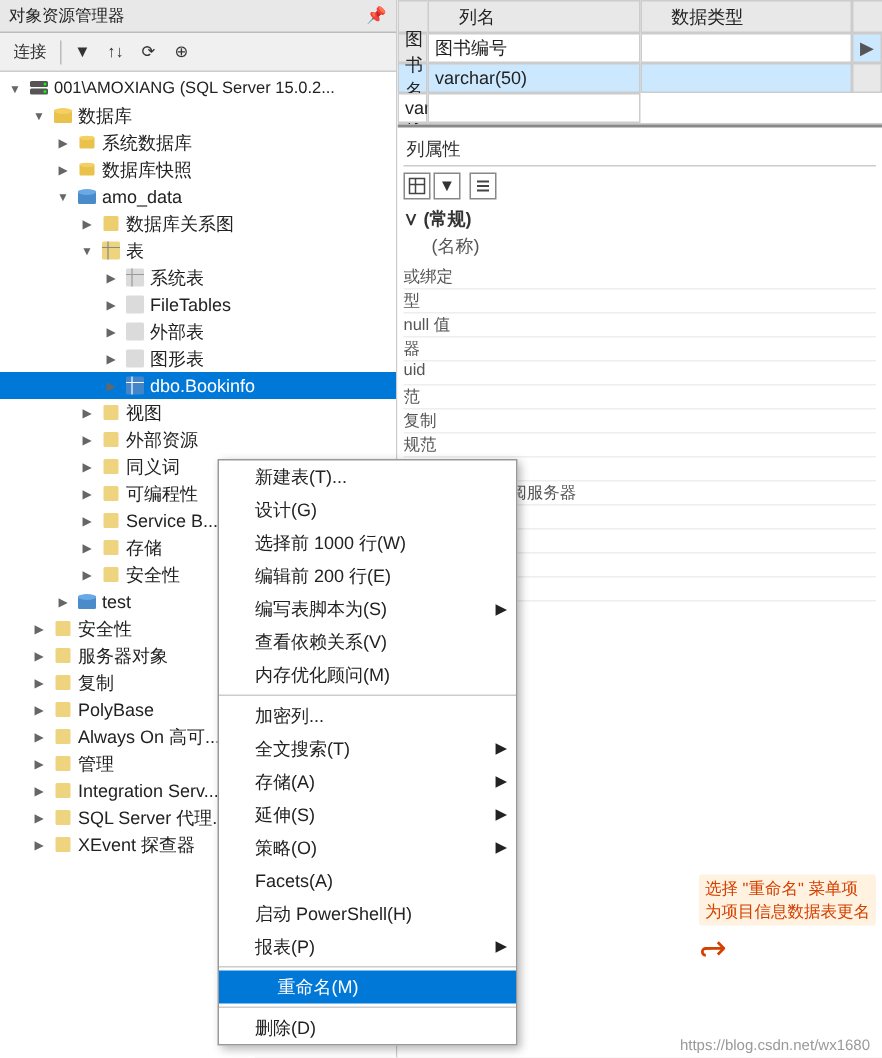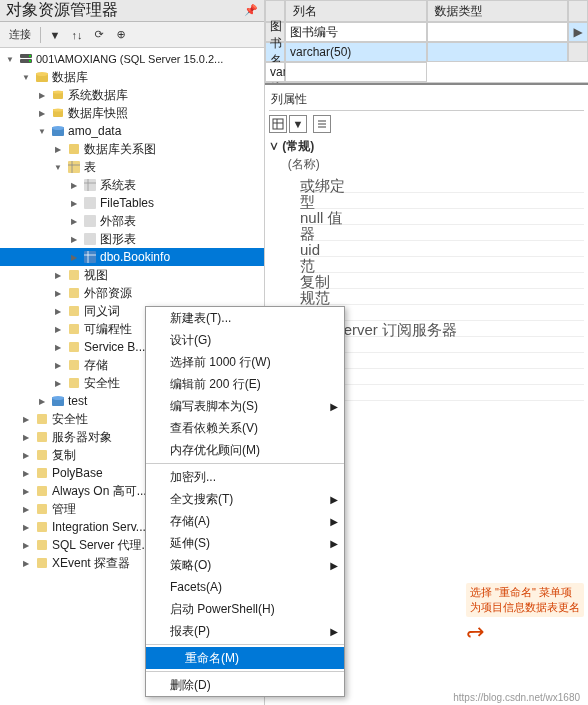--- a/index.html
+++ b/index.html
@@ -28,21 +28,21 @@
       background: #e8e8e8;
       border-bottom: 1px solid #bbb;
       padding: 3px 6px;
       display: flex;
       align-items: center;
       justify-content: space-between;
       height: 22px;
     }
 
     .panel-title {
-      font-size: 16px;
+      font-size: 11px;
       color: #222;
       font-weight: normal;
     }
 
     .panel-controls {
       display: flex;
       gap: 2px;
       align-items: center;
     }
 
@@ -174,21 +174,21 @@
       flex: 1;
       background: white;
       overflow: hidden;
       display: flex;
       flex-direction: column;
     }
 
     .grid-header {
       background: #e8e8e8;
       border: 1px solid #ccc;
-      padding: 2px 7px;
+      padding: 2px 20px;
       font-size: 12px;
       color: #222;
       height: 22px;
       display: flex;
       align-items: center;
     }
 
     .grid-cell {
       border: 1px solid #ccc;
       padding: 2px 4px;
@@ -665,21 +665,21 @@
       </div>
       <div class="props-section">
         <div class="props-row">
           <span style="font-weight:bold; color:#333;">∨ (常规)</span>
         </div>
         <div class="props-row" style="padding-left:12px;">
           <span class="props-key">&nbsp;&nbsp;(名称)</span>
           <span></span>
         </div>
 
-        <div style="margin-top:4px; color:#555; font-size:15px;margin-left:31px;">
+        <div style="margin-top:4px; color:#555; font-size:11px;">
           <div style="height:16px; border-bottom:1px solid #eee;"><span>或绑定</span></div>
           <div style="height:16px; border-bottom:1px solid #eee;"><span>型</span></div>
           <div style="height:16px; border-bottom:1px solid #eee;"><span>null 值</span></div>
           <div style="height:16px; border-bottom:1px solid #eee;"><span>器</span></div>
           <div style="height:16px; border-bottom:1px solid #eee;"><span>uid</span></div>
           <div style="height:16px; border-bottom:1px solid #eee;"><span>范</span></div>
           <div style="height:16px; border-bottom:1px solid #eee;"><span>复制</span></div>
           <div style="height:16px; border-bottom:1px solid #eee;"><span>规范</span></div>
           <div style="height:16px; border-bottom:1px solid #eee;"><span>据类型</span></div>
           <div style="height:16px; border-bottom:1px solid #eee;"><span>SQL Server 订阅服务器</span></div>

